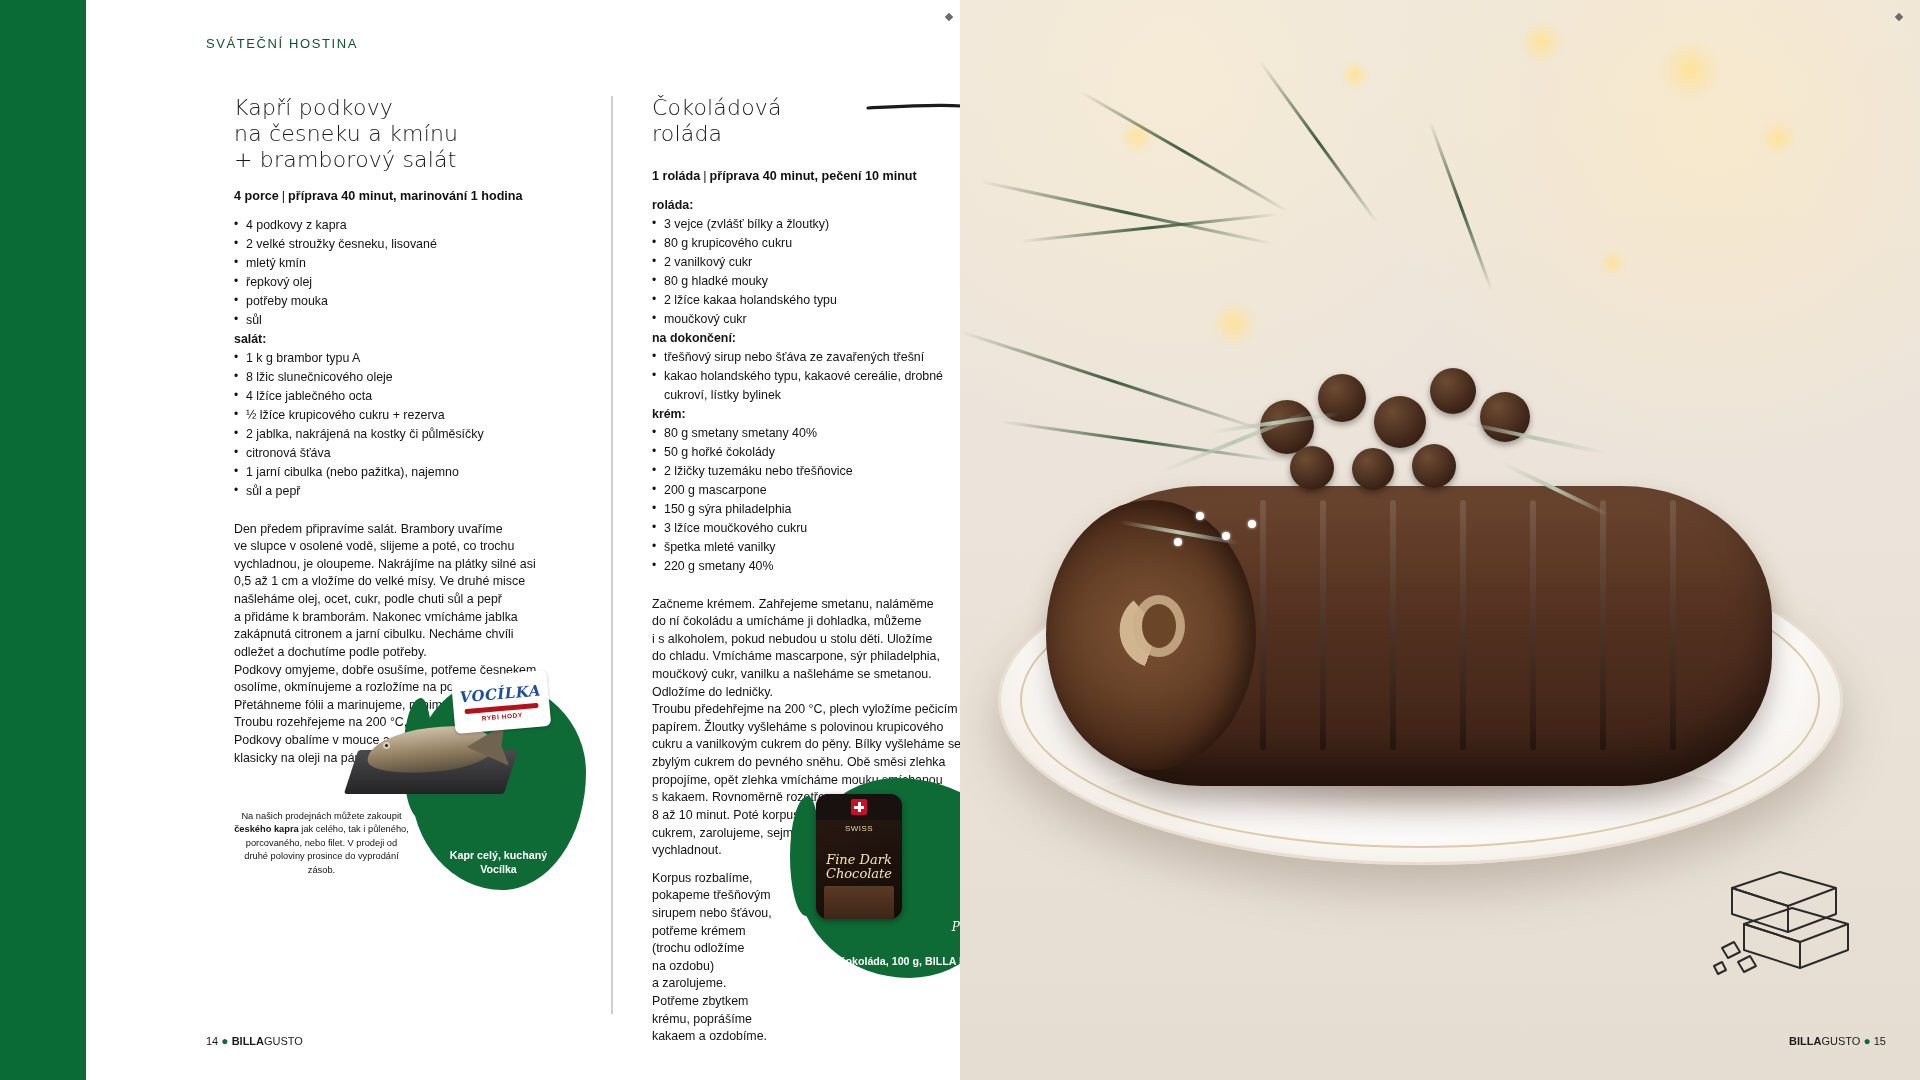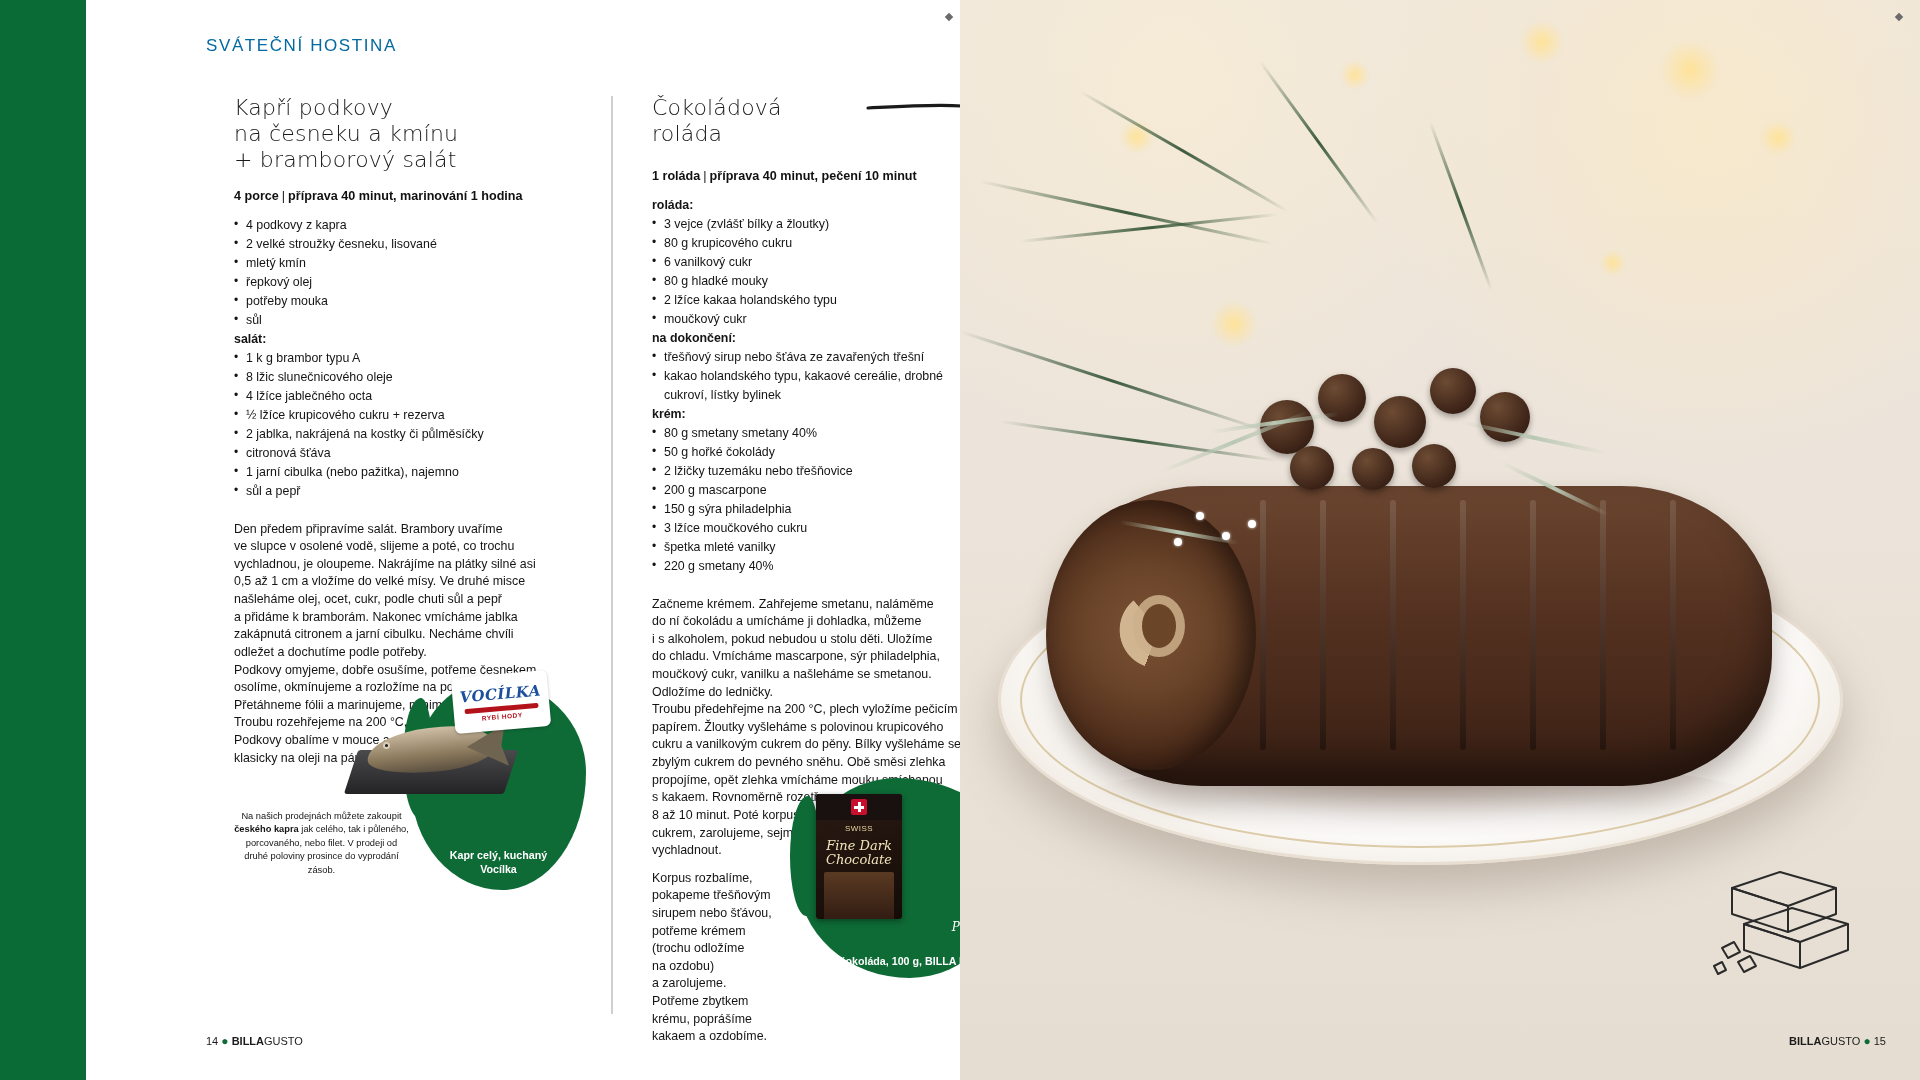--- a/index.html
+++ b/index.html
@@ -32,22 +32,22 @@
   .right-page {
     position: absolute; left: 960px; top: 0;
     width: 960px; height: 1080px;
     background: #efe9e2;
     overflow: hidden;
   }
 
   
   .kicker {
     position: absolute; left: 120px; top: 36px;
-    font-size: 17px; letter-spacing: 1.6px;
-    color: #0369a1; font-weight: 400;
+    font-size: 13px; letter-spacing: 1.6px;
+    color: #14532d; font-weight: 400;
   }
 
   
   .col { position: absolute; top: 95px; }
   .col-left  { left: 148px; width: 330px; }
   .col-right { left: 566px; width: 345px; }
 
   .divider {
     position: absolute; left: 525px; top: 96px;
     width: 2px; height: 918px; background: #cfcfcf;
@@ -174,42 +174,42 @@
   }
   .vocilka .v-bar {
     width: 74px; height: 5px; background: #b3121b; margin-top: 3px; border-radius: 2px;
   }
 
   
   .choco-pack {
     position: absolute; left: 18px; top: 16px;
     width: 86px; height: 125px;
     background: linear-gradient(160deg,#2b1a13,#140b07);
-    border-radius: 3px;
+    border-radius: 12px;
     box-shadow: 0 2px 6px rgba(0,0,0,.4);
     overflow: hidden;
   }
   .choco-pack .cp-top {
     height: 26px; background: #191110; position: relative;
   }
   .choco-pack .cp-cross {
     position: absolute; left: 50%; top: 5px; transform: translateX(-50%);
     width: 16px; height: 16px; background: #c8102e; border-radius: 2px;
   }
   .choco-pack .cp-cross::before, .choco-pack .cp-cross::after {
     content:""; position: absolute; background: #fff;
   }
   .choco-pack .cp-cross::before { left: 6.5px; top: 3px; width: 3px; height: 10px; }
   .choco-pack .cp-cross::after { left: 3px; top: 6.5px; width: 10px; height: 3px; }
   .choco-pack .cp-t1 {
     color: #e9d7a1; font-size: 8px; text-align: center; margin-top: 4px; letter-spacing: .4px;
   }
   .choco-pack .cp-t2 {
     color: #f3e4bb; font-family: "DejaVu Serif", serif; font-style: italic;
-    font-size: 13px; text-align: center; line-height: 1.05; margin-top: 6px;
+    font-size: 13px; text-align: center; line-height: 1.05; margin-top: 20px;
   }
   .choco-pack .cp-img {
     margin: 6px 8px 0 8px; height: 56px;
     background: linear-gradient(180deg,#5a3a22,#2a1710);
     border-radius: 2px;
   }
   .choco-pack .cp-pct {
     color:#e9d7a1; font-size: 8px; text-align: center; margin-top: 17px;
   }
   .billa-premium {
@@ -421,21 +421,21 @@
       <h1 class="recipe-title" style="white-space:pre-line;">Čokoládová
 roláda</h1>
       <div class="meta" style="margin-top:22px;">
         <span>1 roláda</span><span class="sep">|</span><span>příprava 40 minut, pečení 10 minut</span>
       </div>
 
       <ul class="ing" id="ing-roll">
           <li class="sub">roláda:</li>
           <li>3 vejce (zvlášť bílky a žloutky)</li>
           <li>80 g krupicového cukru</li>
-          <li>6 vanilkový cukr</li>
+          <li>2 vanilkový cukr</li>
           <li>80 g hladké mouky</li>
           <li>2 lžíce kakaa holandského typu</li>
           <li>moučkový cukr</li>
           <li class="sub">na dokončení:</li>
           <li>třešňový sirup nebo šťáva ze zavařených třešní</li>
           <li>kakao holandského typu, kakaové cereálie, drobné</li>
           <li class="cont">cukroví, lístky bylinek</li>
           <li class="sub">krém:</li>
           <li>80 g smetany smetany 40%</li>
           <li>50 g hořké čokolády</li>

